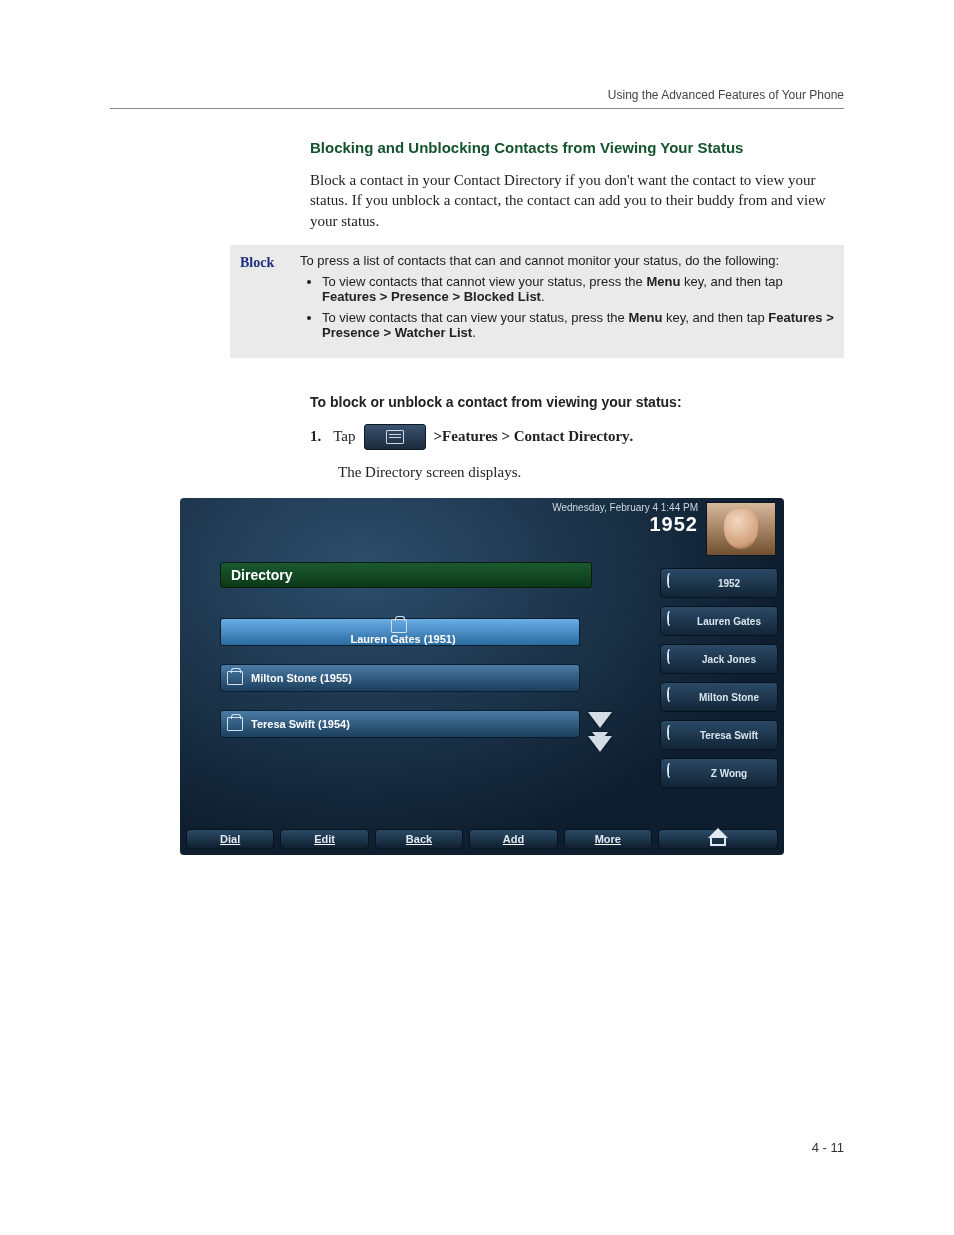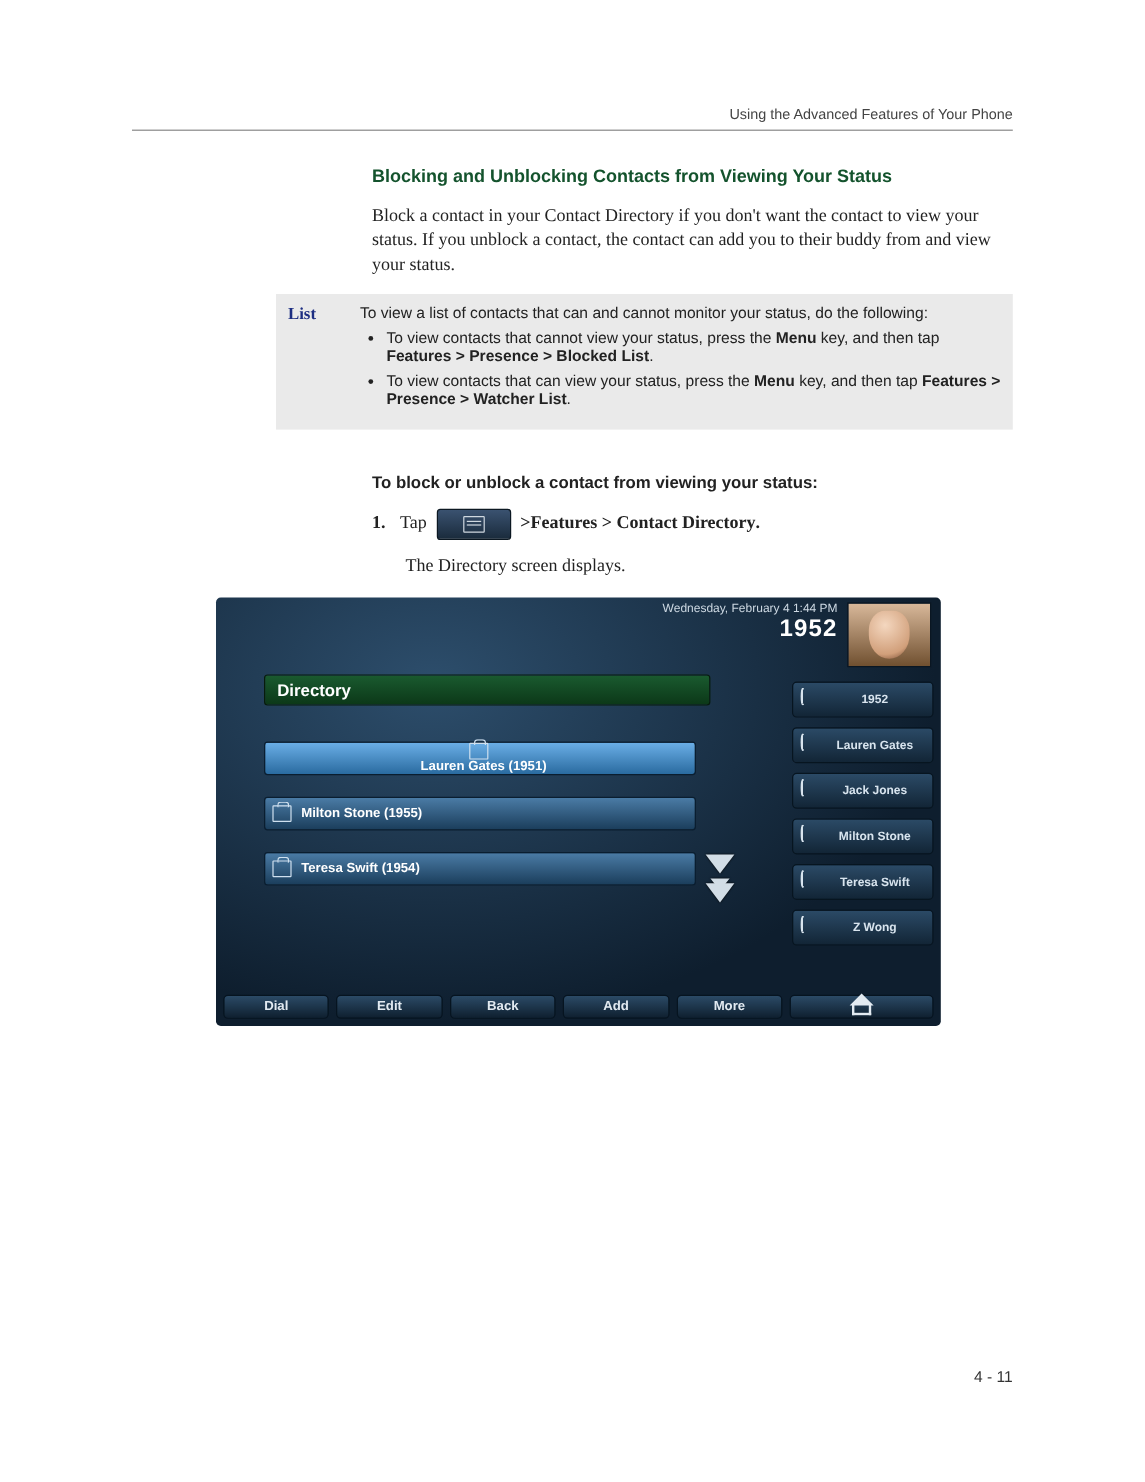--- a/index.html
+++ b/index.html
@@ -205,21 +205,21 @@
     padding:0 6px;
     font-size:10px; font-weight:bold; color:#d8e4ee;
   }
   .side-btn .sicon{
     width:18px;height:16px;margin-right:2px;position:relative;flex:0 0 18px;
   }
   .phone-shape{width:12px;height:12px;border:2px solid #d8e4ee;border-radius:50%;border-right-color:transparent;transform:rotate(45deg);}
   .side-btn .label{flex:1;text-align:center;}
   .bottom-bar{
     position:absolute; left:6px; right:6px; bottom:6px; height:20px;
-    display:flex; gap:6px;
+    display:flex; gap:6px;text-decoration:underline;
   }
   .bbtn{
     flex:1;
     background: linear-gradient(#2b4a66, #0f2030);
     border:1px solid #061420;
     border-radius:4px;
     display:flex;align-items:center;justify-content:center;
     font-size:11px;font-weight:bold;color:#e2eaf1;
   }
   .bbtn.home{flex:0 0 118px;}
@@ -233,23 +233,23 @@
 <div class="page">
   <div class="running-head">Using the Advanced Features of Your Phone</div>
   <hr class="hr">
 
   <div class="content-col">
     <h3 class="section">Blocking and Unblocking Contacts from Viewing Your Status</h3>
     <p class="body">Block a contact in your Contact Directory if you don't want the contact to view your status. If you unblock a contact, the contact can add you to their buddy from and view your status.</p>
   </div>
 
   <div class="note-block">
-    <div class="note-label">List</div>
+    <div class="note-label">Block</div>
     <div class="note-body">
-      <div>To view a list of contacts that can and cannot monitor your status, do the following:</div>
+      <div>To press a list of contacts that can and cannot monitor your status, do the following:</div>
       <ul>
         <li>
           <span>To view contacts that cannot view your status, press the </span><b>Menu</b><span> key, and then tap </span><b>Features &gt; Presence &gt; Blocked List</b><span>.</span>
         </li>
         <li>
           <span>To view contacts that can view your status, press the </span><b>Menu</b><span> key, and then tap </span><b>Features &gt; Presence &gt; Watcher List</b><span>.</span>
         </li>
       </ul>
     </div>
   </div>

